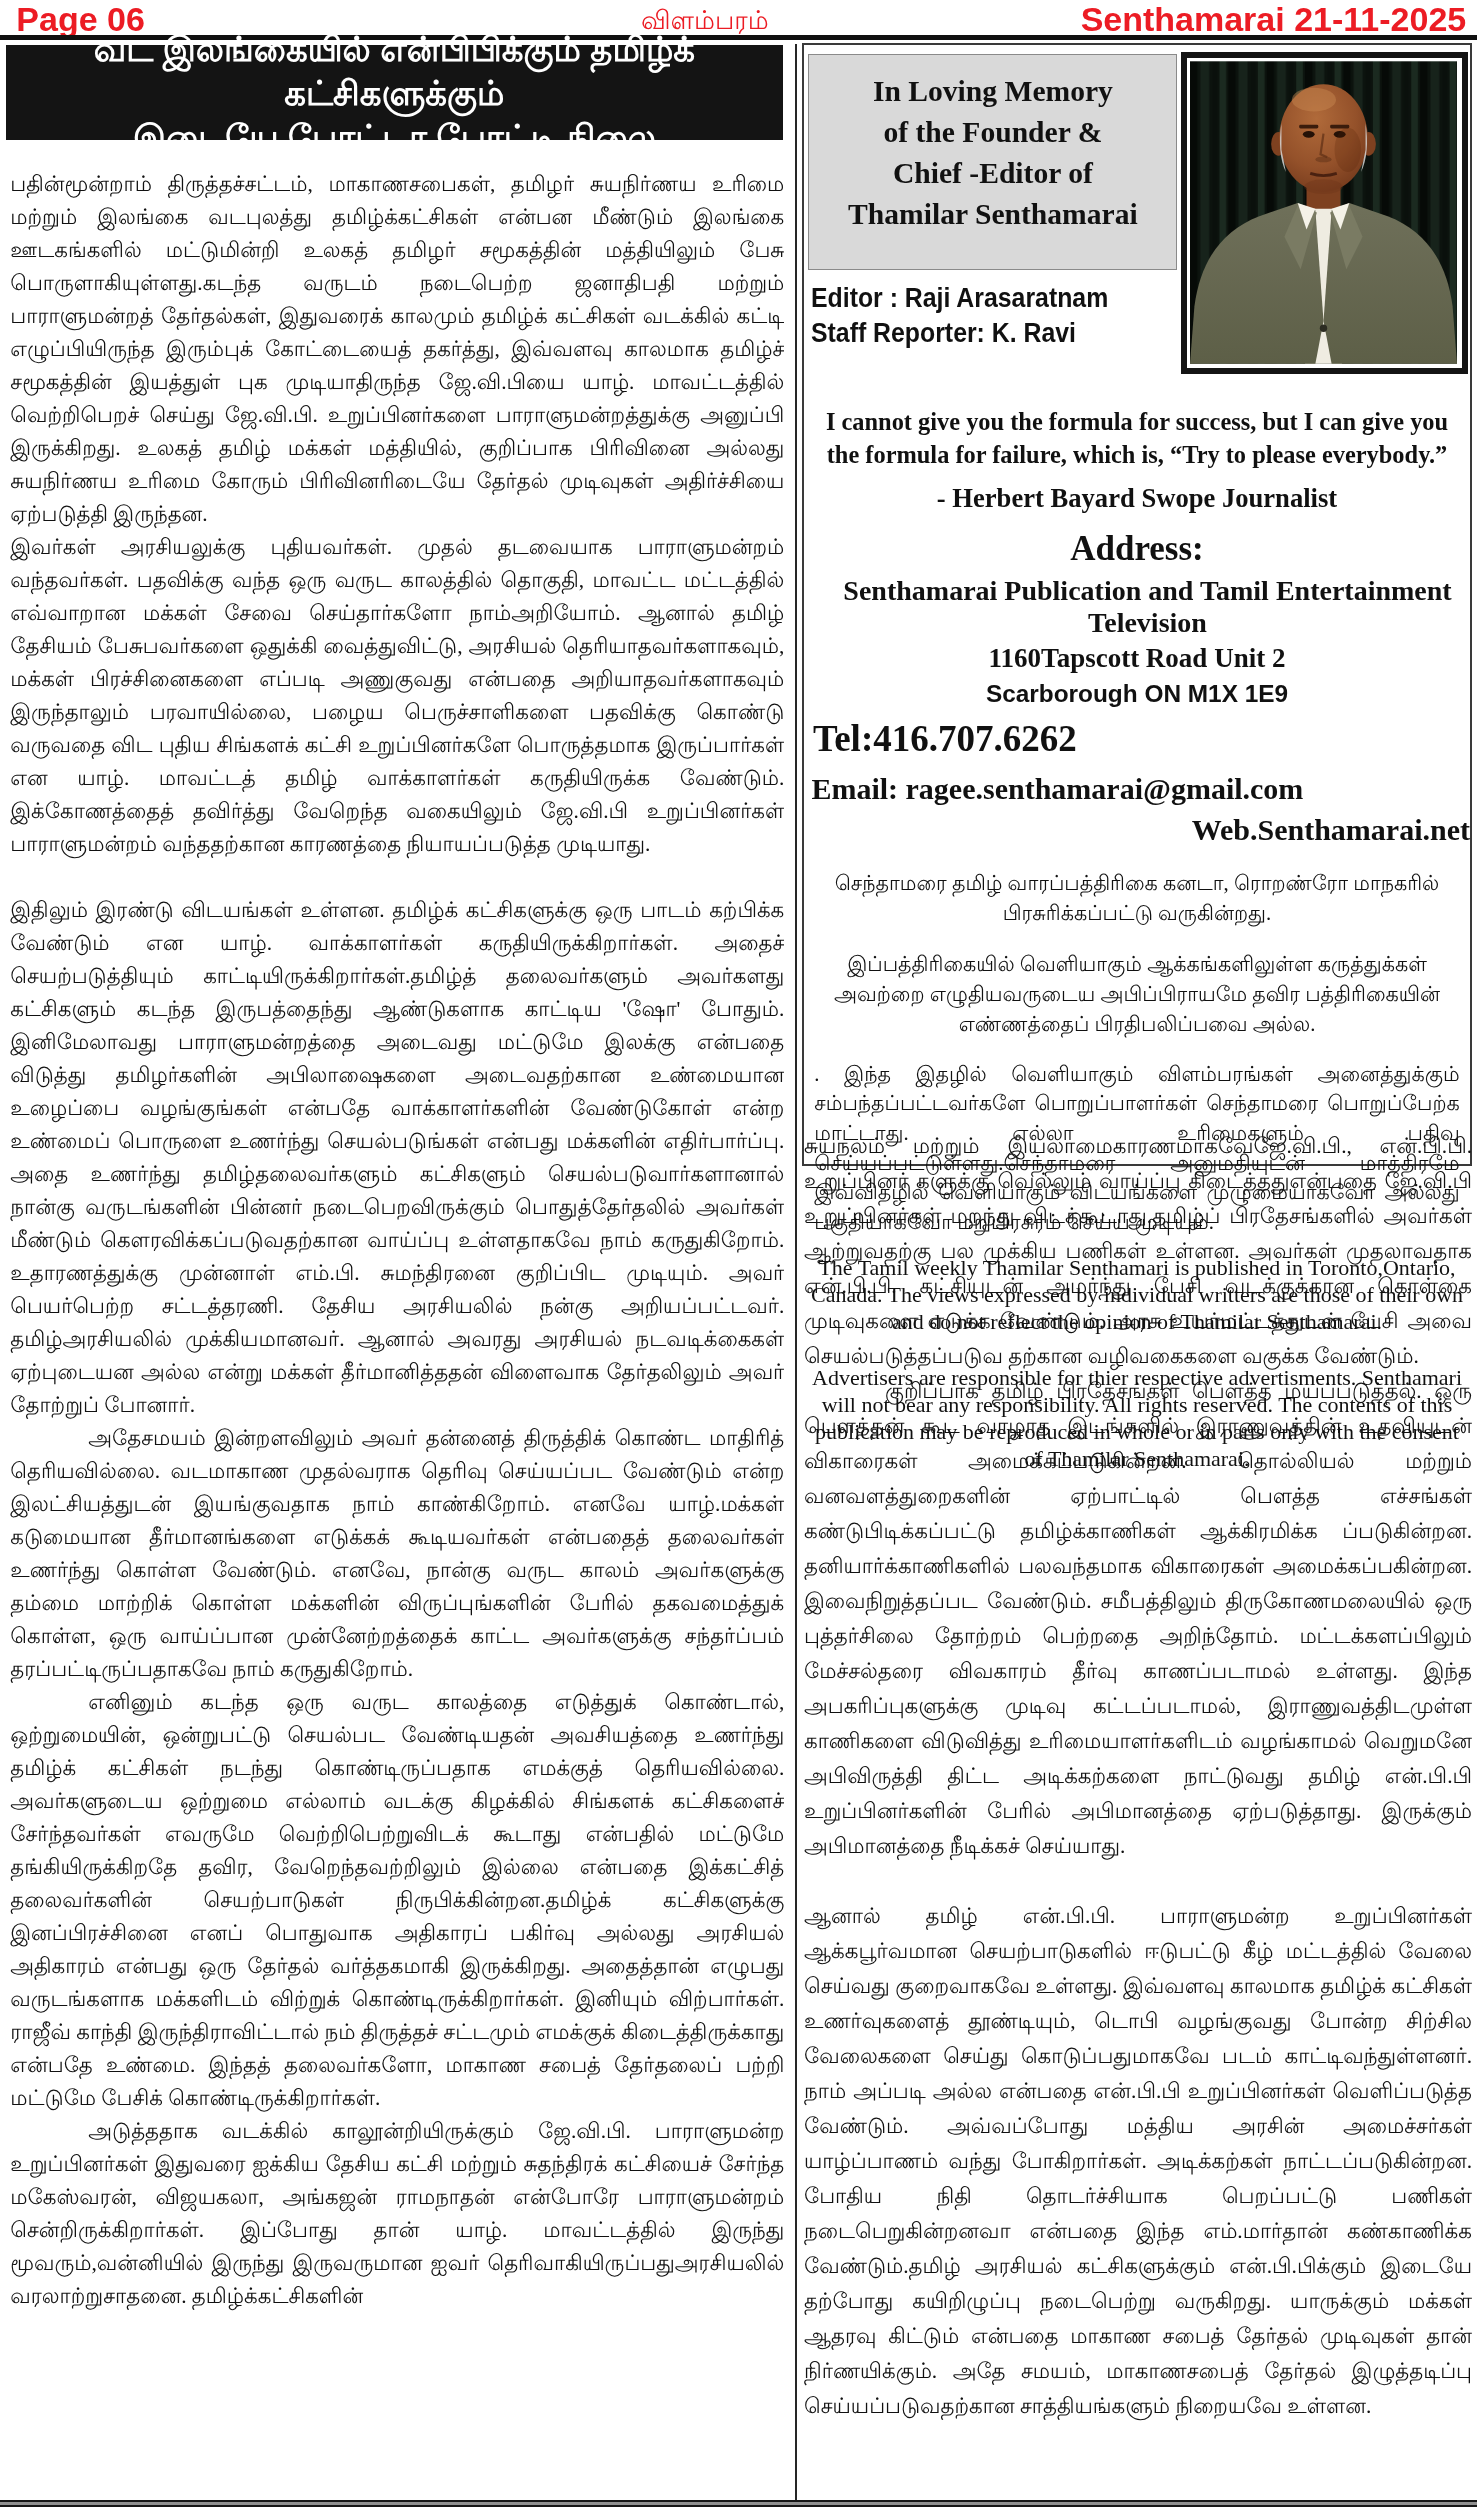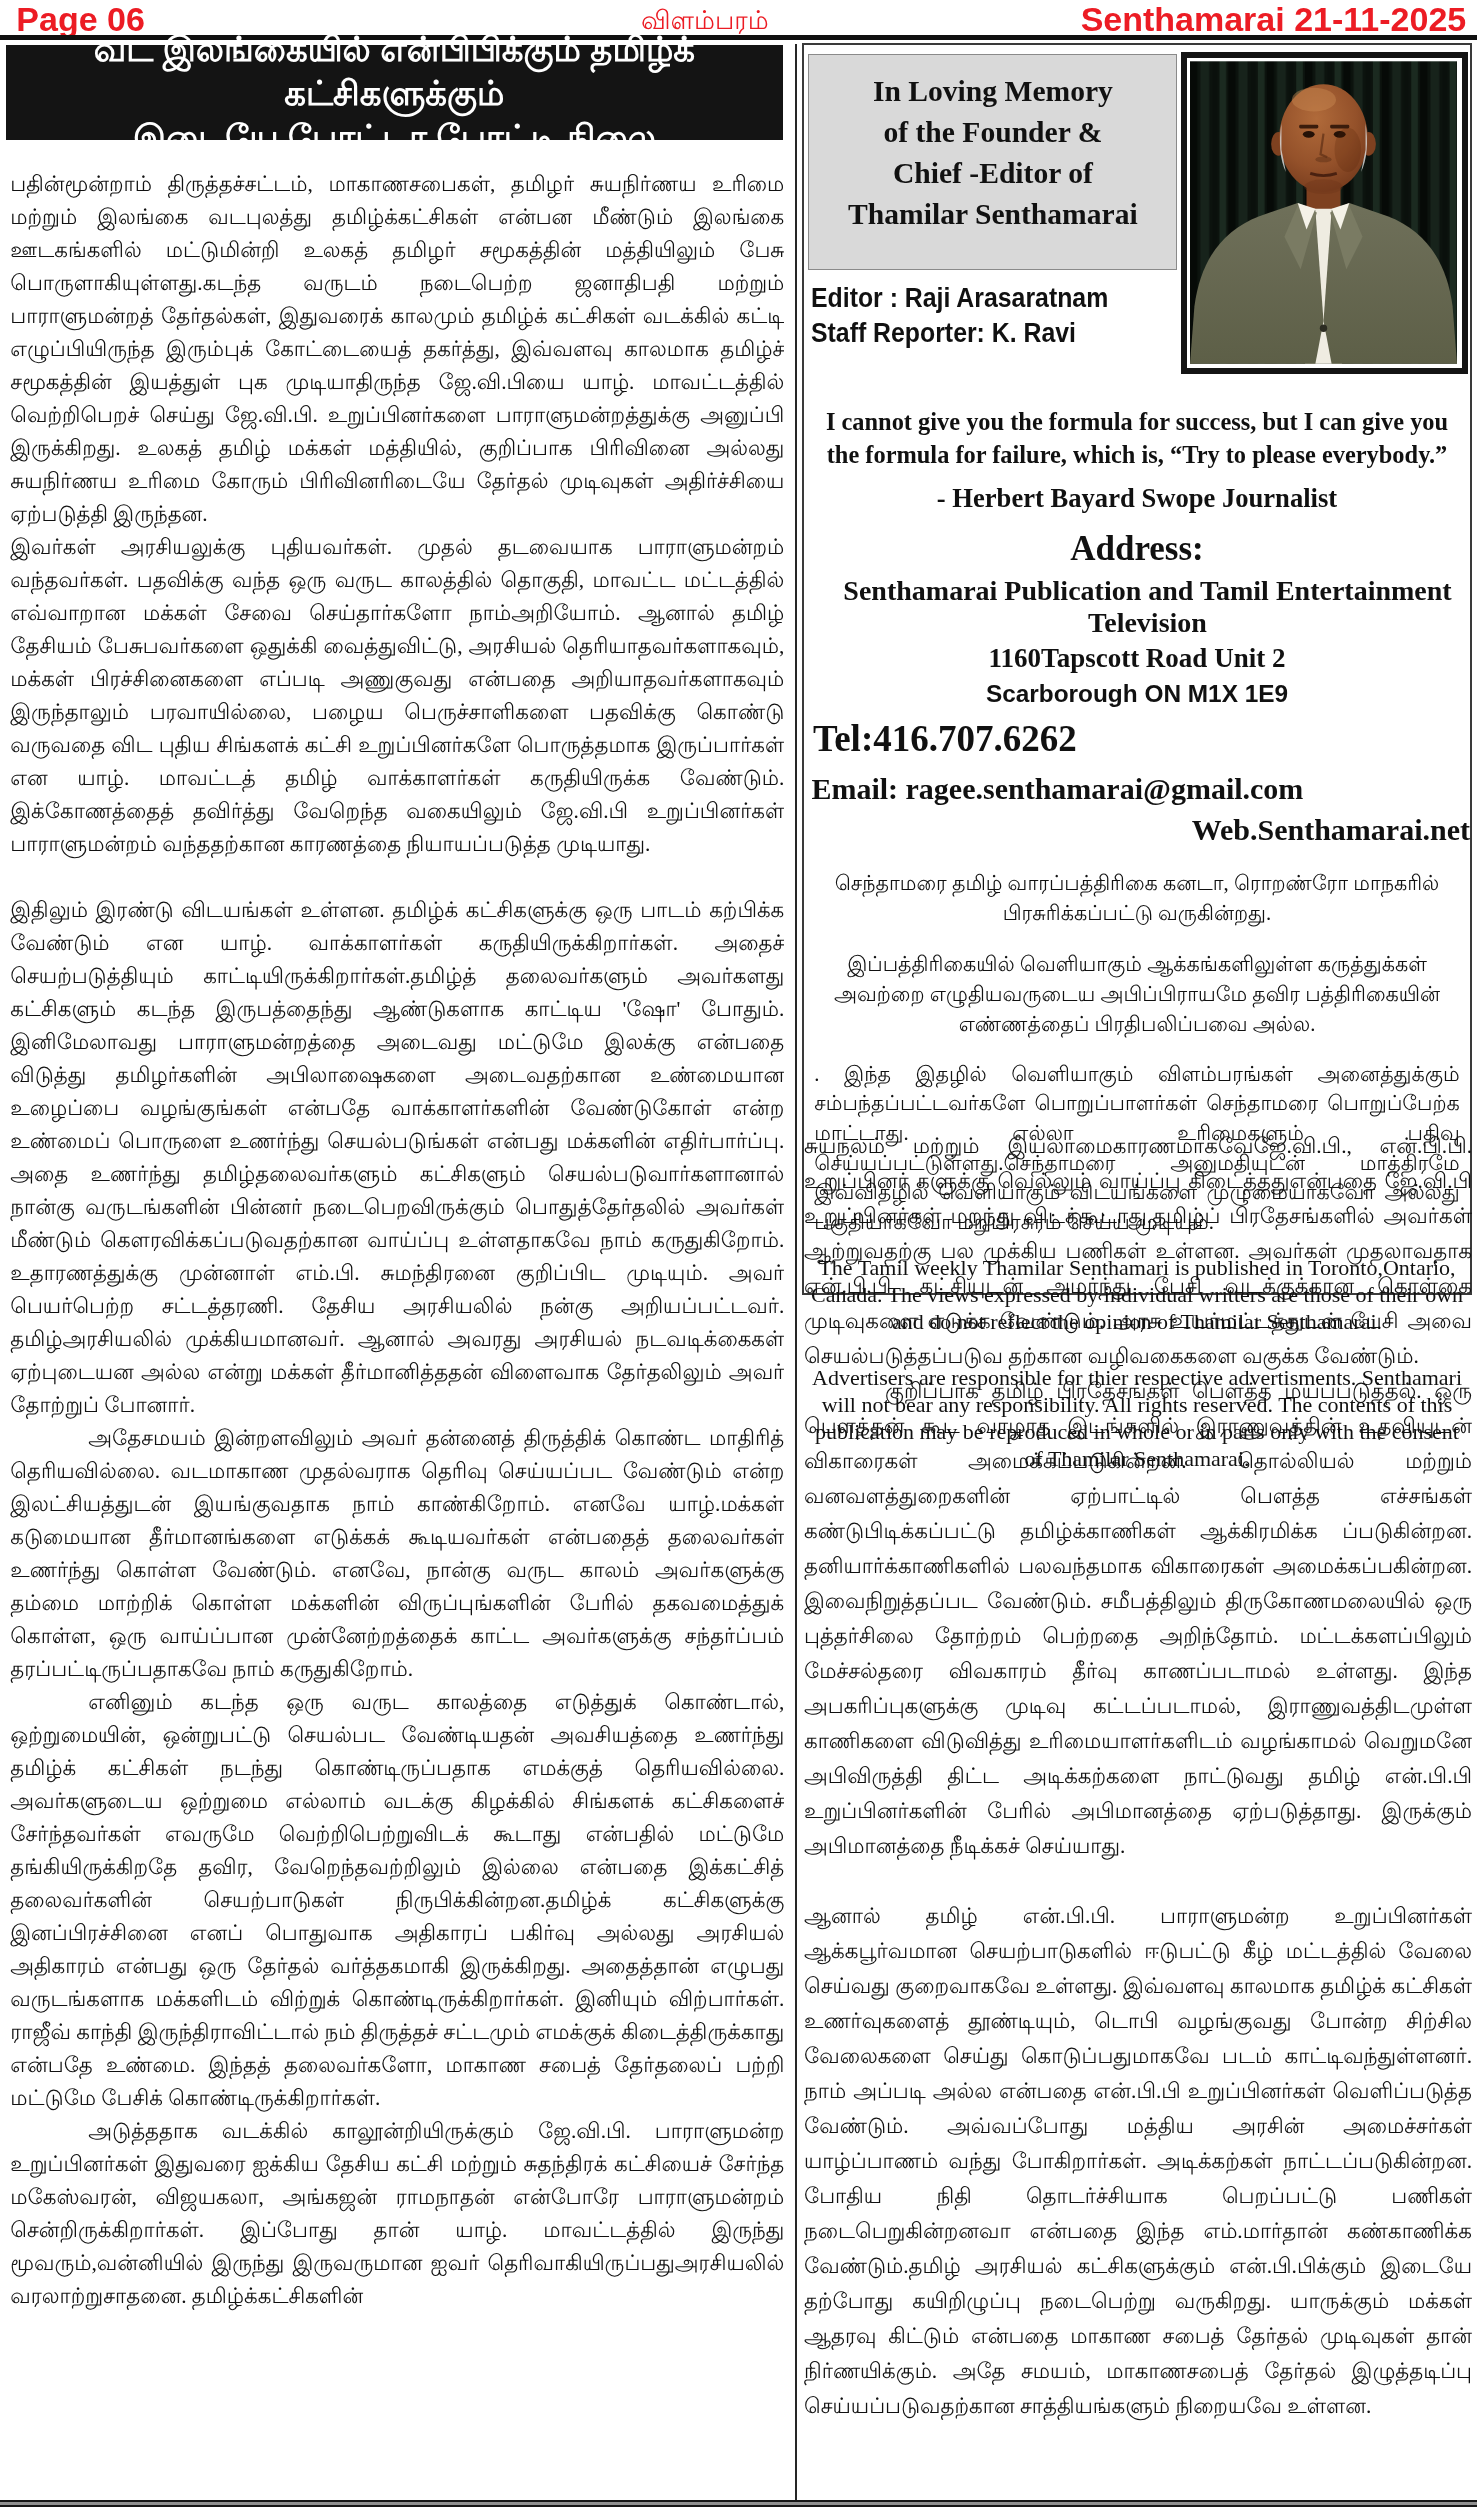--- a/index.html
+++ b/index.html
@@ -18,21 +18,21 @@
                 display:flex;flex-direction:column;justify-content:center;align-items:center;
                 color:#fff;font-weight:bold;font-size:34px;line-height:44px;text-align:center;
                 font-family:"Liberation Sans",sans-serif;}
   .left-col{position:absolute;left:10.3px;top:168px;width:774px;height:2325px;overflow:hidden;
             font-size:21.4px;line-height:33px;text-align:justify;}
   .left-col p{margin:0;}
   .gap-top{margin-top:33px !important;}
   .ind{text-indent:78px;}
   .divider{position:absolute;left:795px;top:44px;width:2.2px;height:2456px;background:#262626;}
   
-  .right-panel{position:absolute;left:802px;top:43px;width:670px;height:1252px;
+  .right-panel{position:absolute;left:802px;top:43px;width:670px;height:1123px;
                border:2.2px solid #3a3a3a;box-sizing:border-box;background:#fff;}
   .memorial-box{position:absolute;left:4.4px;top:8.9px;width:369px;height:216px;box-sizing:border-box;
                 background:#d9d9d9;border:1.5px solid #8a8a8a;text-align:center;
                 font-weight:bold;font-size:29.6px;line-height:41px;padding-top:16.3px;}
   .photo-frame{position:absolute;right:2.2px;top:7.4px;width:287px;height:322px;box-sizing:border-box;
                border:6.7px solid #141414;background:#fff;padding:3px;}
   .photo-frame svg{display:block;}
   .editor-block{position:absolute;left:7.4px;top:236px;width:399px;
                 font-family:"Liberation Sans",sans-serif;font-weight:bold;font-size:27px;
                 line-height:35px;transform:scaleX(.92);transform-origin:left top;white-space:nowrap;}

